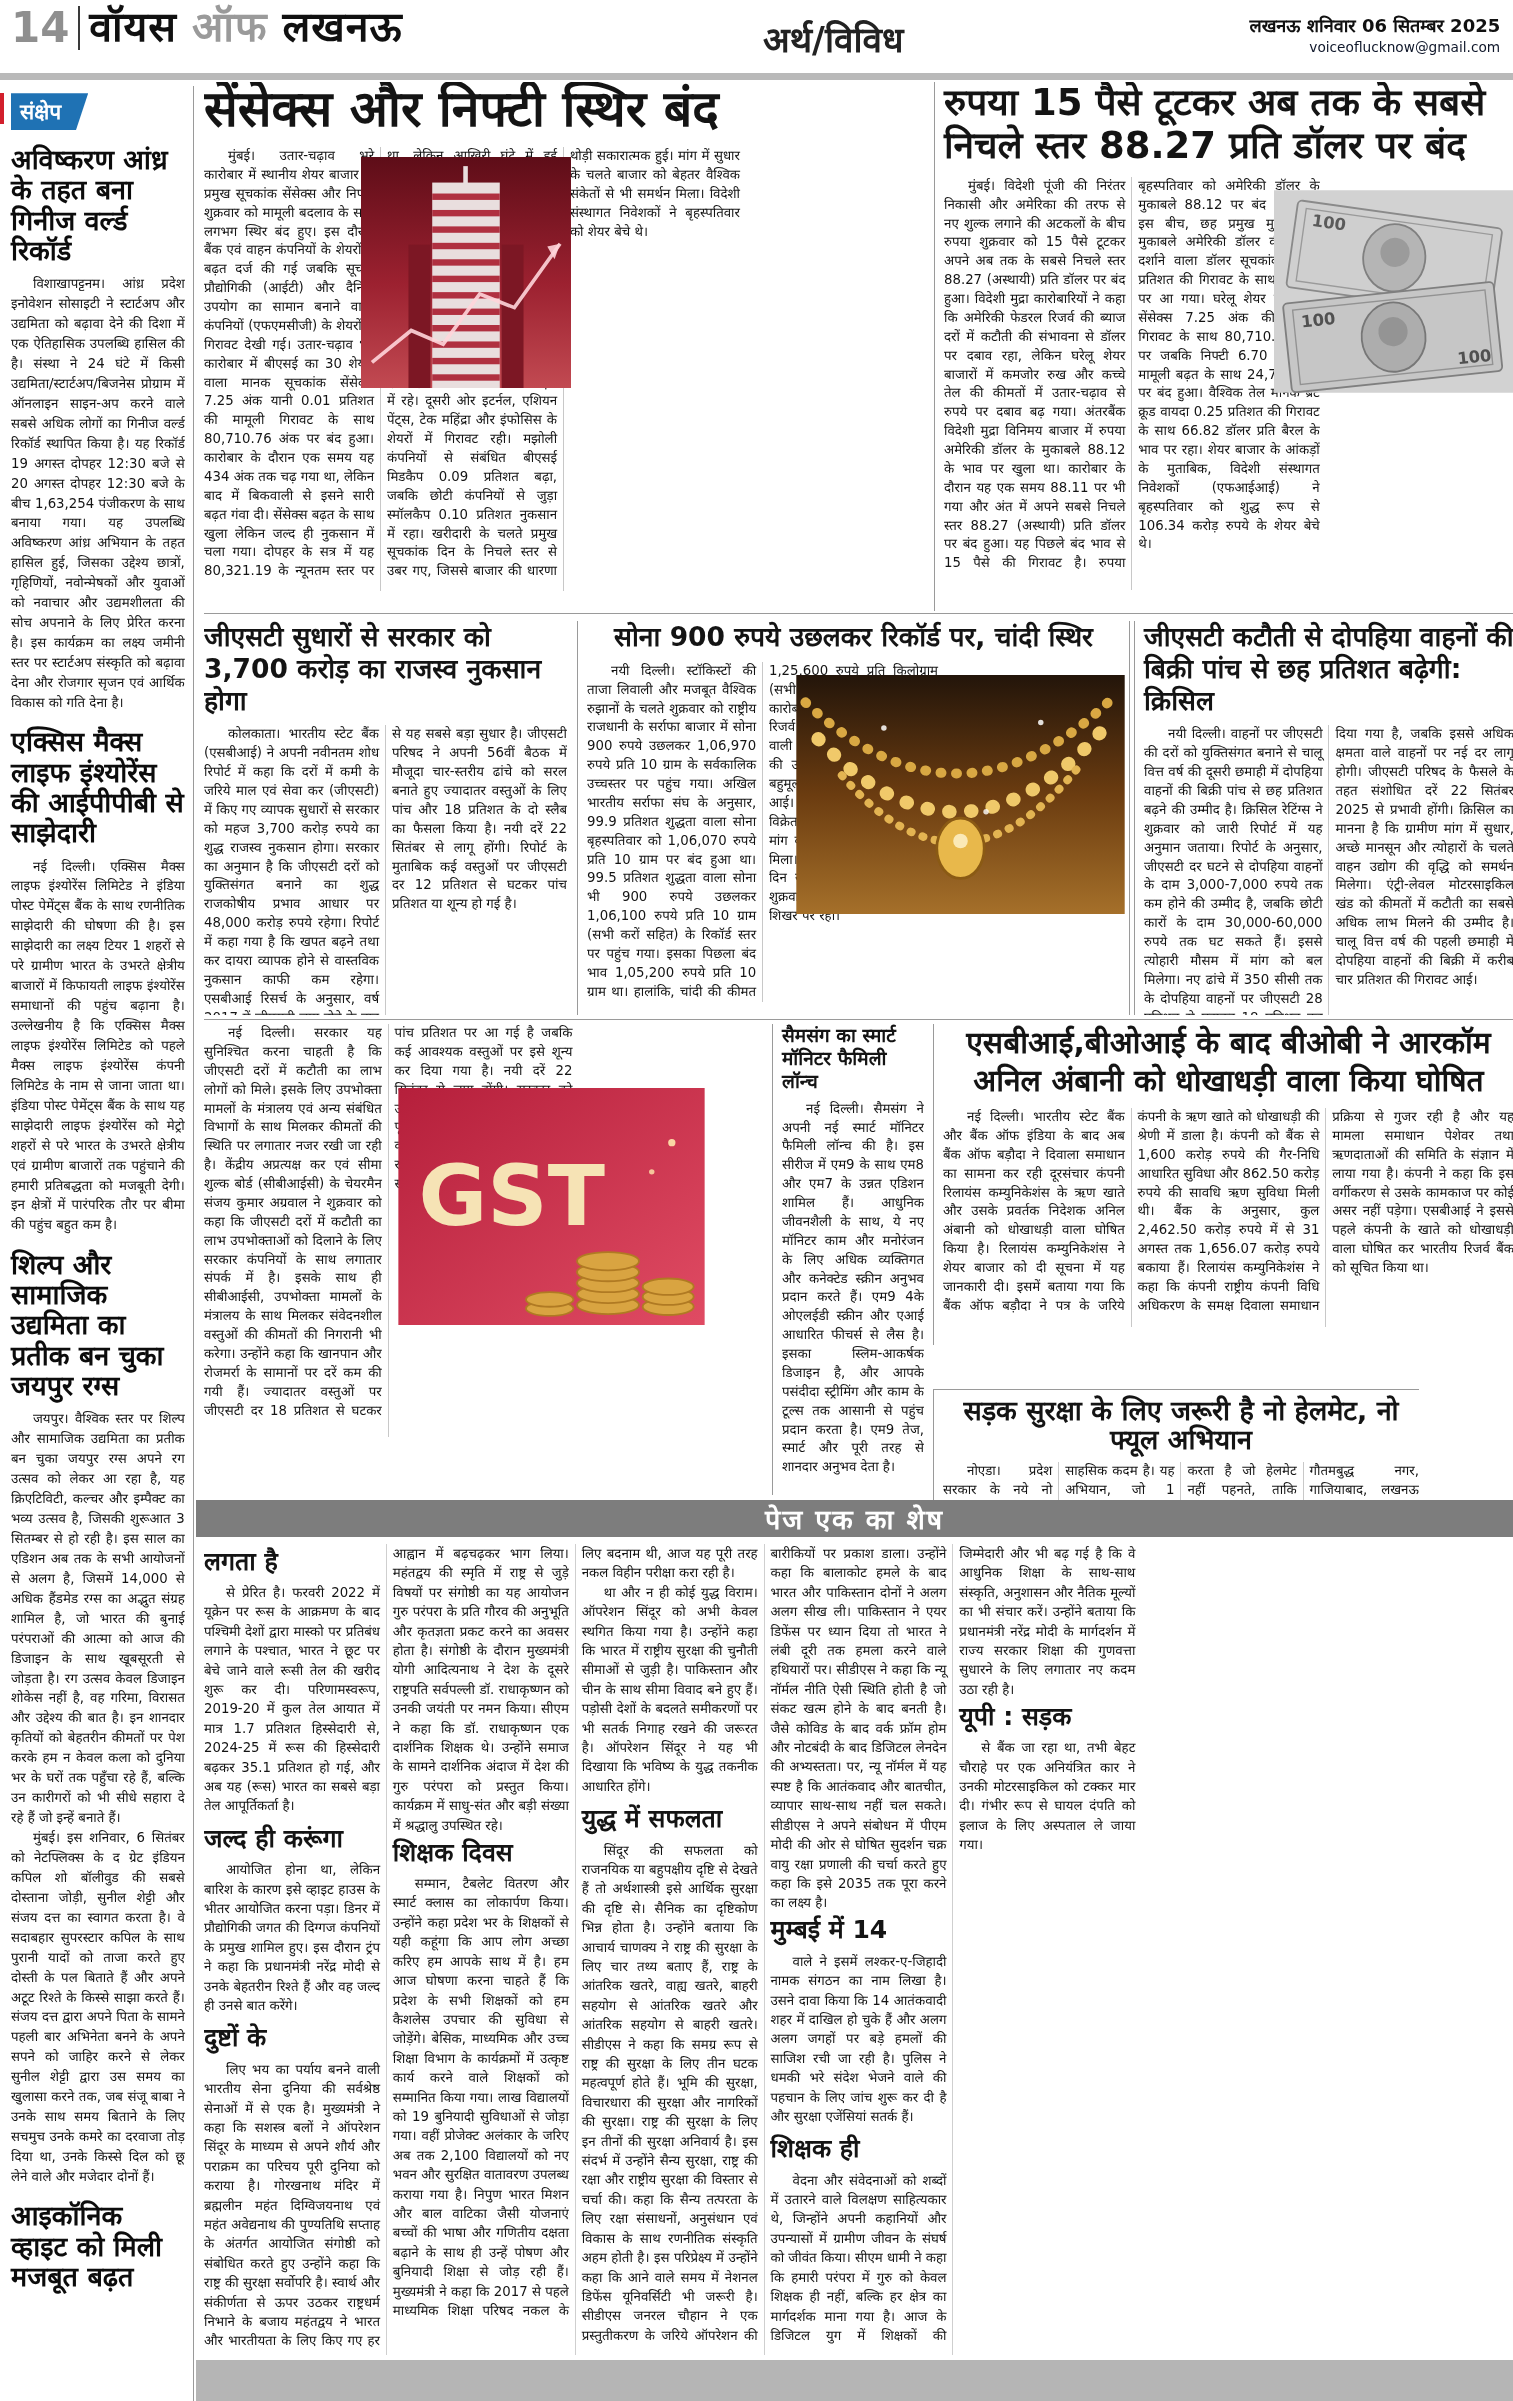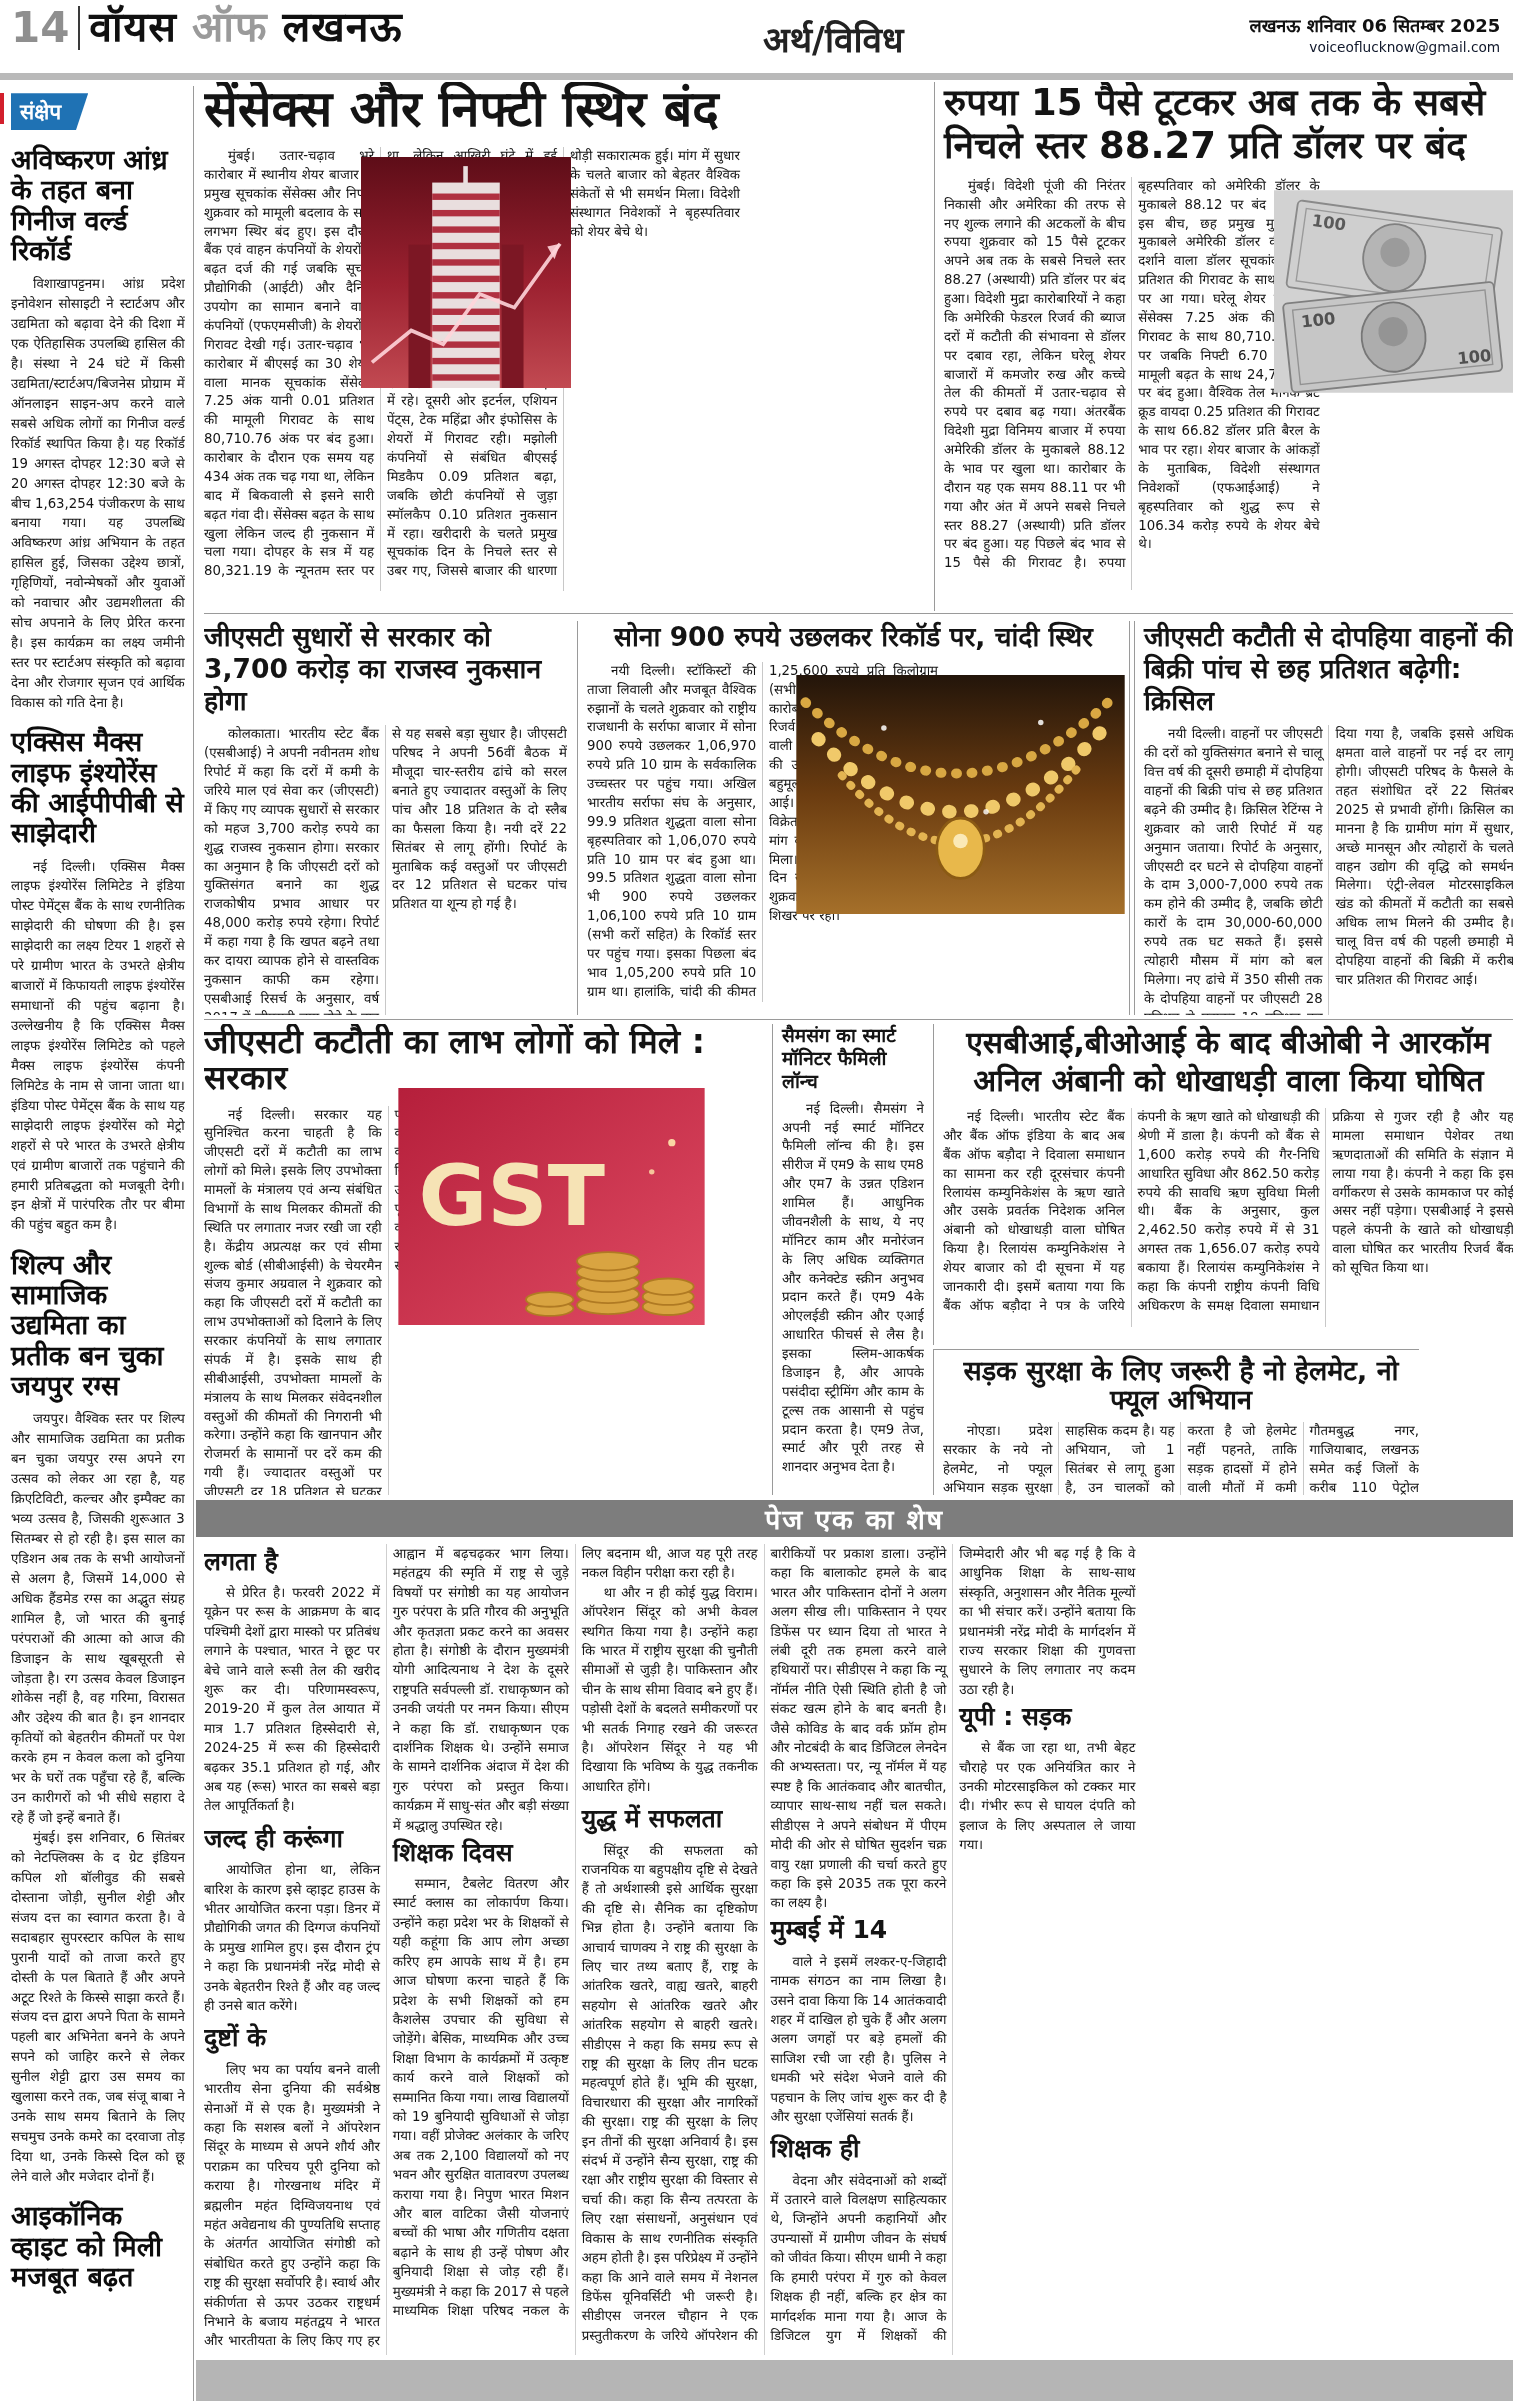--- a/index.html
+++ b/index.html
@@ -50,21 +50,21 @@
   
   #art-gstben{left:204px;top:1024px;width:559px;height:471px;}
   #art-gstben h3{font-size:33px;line-height:1.1;margin:0 0 9px;}
   #art-gstben .cols{column-count:3;height:413px;}
   #art-samsung{left:772px;top:1024px;width:152px;height:471px;}
   #art-samsung h3{font-size:19px;line-height:1.2;margin:0 0 7.3px;}
   #art-samsung .cols{column-count:1;height:409px;}
   #art-bob{left:933px;top:1024px;width:581px;height:321px;}
   #art-bob h3{font-size:30px;line-height:1.25;margin:0 0 9px;}
   #art-bob .cols{column-count:3;height:219px;}
-  #art-road{left:933px;top:1349px;width:486px;height:146px;}
+  #art-road{left:933px;top:1389px;width:486px;height:146px;}
   #art-road h3{font-size:27px;line-height:1.1;margin:0 0 7.3px;text-align:center;}
   #art-road .cols{column-count:4;height:97px;}
   
   .photo{position:absolute;display:block;}
   #img-sensex{left:361px;top:157px;width:210px;height:231px;}
   #img-dollar{left:1274px;top:190px;width:239px;height:203px;}
   #img-gold{left:796px;top:675px;width:329px;height:239px;}
   #img-gst{left:398px;top:1088px;width:307px;height:237px;}
   
   #pej-band{position:absolute;left:196px;top:1500px;width:1317px;height:37px;background:#7d7d7d;
@@ -222,21 +222,20 @@
   <div class="art vline-l" id="art-crisil">
     <h3>जीएसटी कटौती से दोपहिया वाहनों की बिक्री पांच से छह प्रतिशत बढ़ेगी: क्रिसिल</h3>
     <div class="cols">
       <p class="bodytxt">नयी दिल्ली। वाहनों पर जीएसटी की दरों को युक्तिसंगत बनाने से चालू वित्त वर्ष की दूसरी छमाही में दोपहिया वाहनों की बिक्री पांच से छह प्रतिशत बढ़ने की उम्मीद है। क्रिसिल रेटिंग्स ने शुक्रवार को जारी रिपोर्ट में यह अनुमान जताया। रिपोर्ट के अनुसार, जीएसटी दर घटने से दोपहिया वाहनों के दाम 3,000-7,000 रुपये तक कम होने की उम्मीद है, जबकि छोटी कारों के दाम 30,000-60,000 रुपये तक घट सकते हैं। इससे त्योहारी मौसम में मांग को बल मिलेगा। नए ढांचे में 350 सीसी तक के दोपहिया वाहनों पर जीएसटी 28 प्रतिशत से घटाकर 18 प्रतिशत कर दिया गया है, जबकि इससे अधिक क्षमता वाले वाहनों पर नई दर लागू होगी। जीएसटी परिषद के फैसले के तहत संशोधित दरें 22 सितंबर 2025 से प्रभावी होंगी। क्रिसिल का मानना है कि ग्रामीण मांग में सुधार, अच्छे मानसून और त्योहारों के चलते वाहन उद्योग की वृद्धि को समर्थन मिलेगा। एंट्री-लेवल मोटरसाइकिल खंड को कीमतों में कटौती का सबसे अधिक लाभ मिलने की उम्मीद है। चालू वित्त वर्ष की पहली छमाही में दोपहिया वाहनों की बिक्री में करीब चार प्रतिशत की गिरावट आई।</p>
     </div>
   </div>
 
   <div class="hrule" style="left:204px;top:1019px;width:1309px;"></div>
 
   <div class="art" id="art-gstben">
-    <h3>जीएसटी कटौती का लाभ लोगों को मिले : सरकार</h3>
     <div class="cols">
       <p class="bodytxt">नई दिल्ली। सरकार यह सुनिश्चित करना चाहती है कि जीएसटी दरों में कटौती का लाभ लोगों को मिले। इसके लिए उपभोक्ता मामलों के मंत्रालय एवं अन्य संबंधित विभागों के साथ मिलकर कीमतों की स्थिति पर लगातार नजर रखी जा रही है। केंद्रीय अप्रत्यक्ष कर एवं सीमा शुल्क बोर्ड (सीबीआईसी) के चेयरमैन संजय कुमार अग्रवाल ने शुक्रवार को कहा कि जीएसटी दरों में कटौती का लाभ उपभोक्ताओं को दिलाने के लिए सरकार कंपनियों के साथ लगातार संपर्क में है। इसके साथ ही सीबीआईसी, उपभोक्ता मामलों के मंत्रालय के साथ मिलकर संवेदनशील वस्तुओं की कीमतों की निगरानी भी करेगा। उन्होंने कहा कि खानपान और रोजमर्रा के सामानों पर दरें कम की गयी हैं। ज्यादातर वस्तुओं पर जीएसटी दर 18 प्रतिशत से घटकर पांच प्रतिशत पर आ गई है जबकि कई आवश्यक वस्तुओं पर इसे शून्य कर दिया गया है। नयी दरें 22 सितंबर से लागू होंगी। सरकार को उम्मीद है कि कंपनियां कर कटौती का पूरा लाभ ग्राहकों तक पहुंचाएंगी। कंपनियों के रुख पर कड़ी नजर रख रहे हैं। हम देख रहे हैं कि अभी सामानों की क्या कीमत है।</p>
     </div>
   </div>
   <svg class="photo" id="img-gst" viewBox="0 0 336 260" xmlns="http://www.w3.org/2000/svg">
     <defs>
         <linearGradient id="ggst" x1="0" y1="0" x2="1" y2="1">
       <stop offset="0" stop-color="#b51f3b"></stop>
           <stop offset="1" stop-color="#e04b63"></stop>
     </linearGradient>

